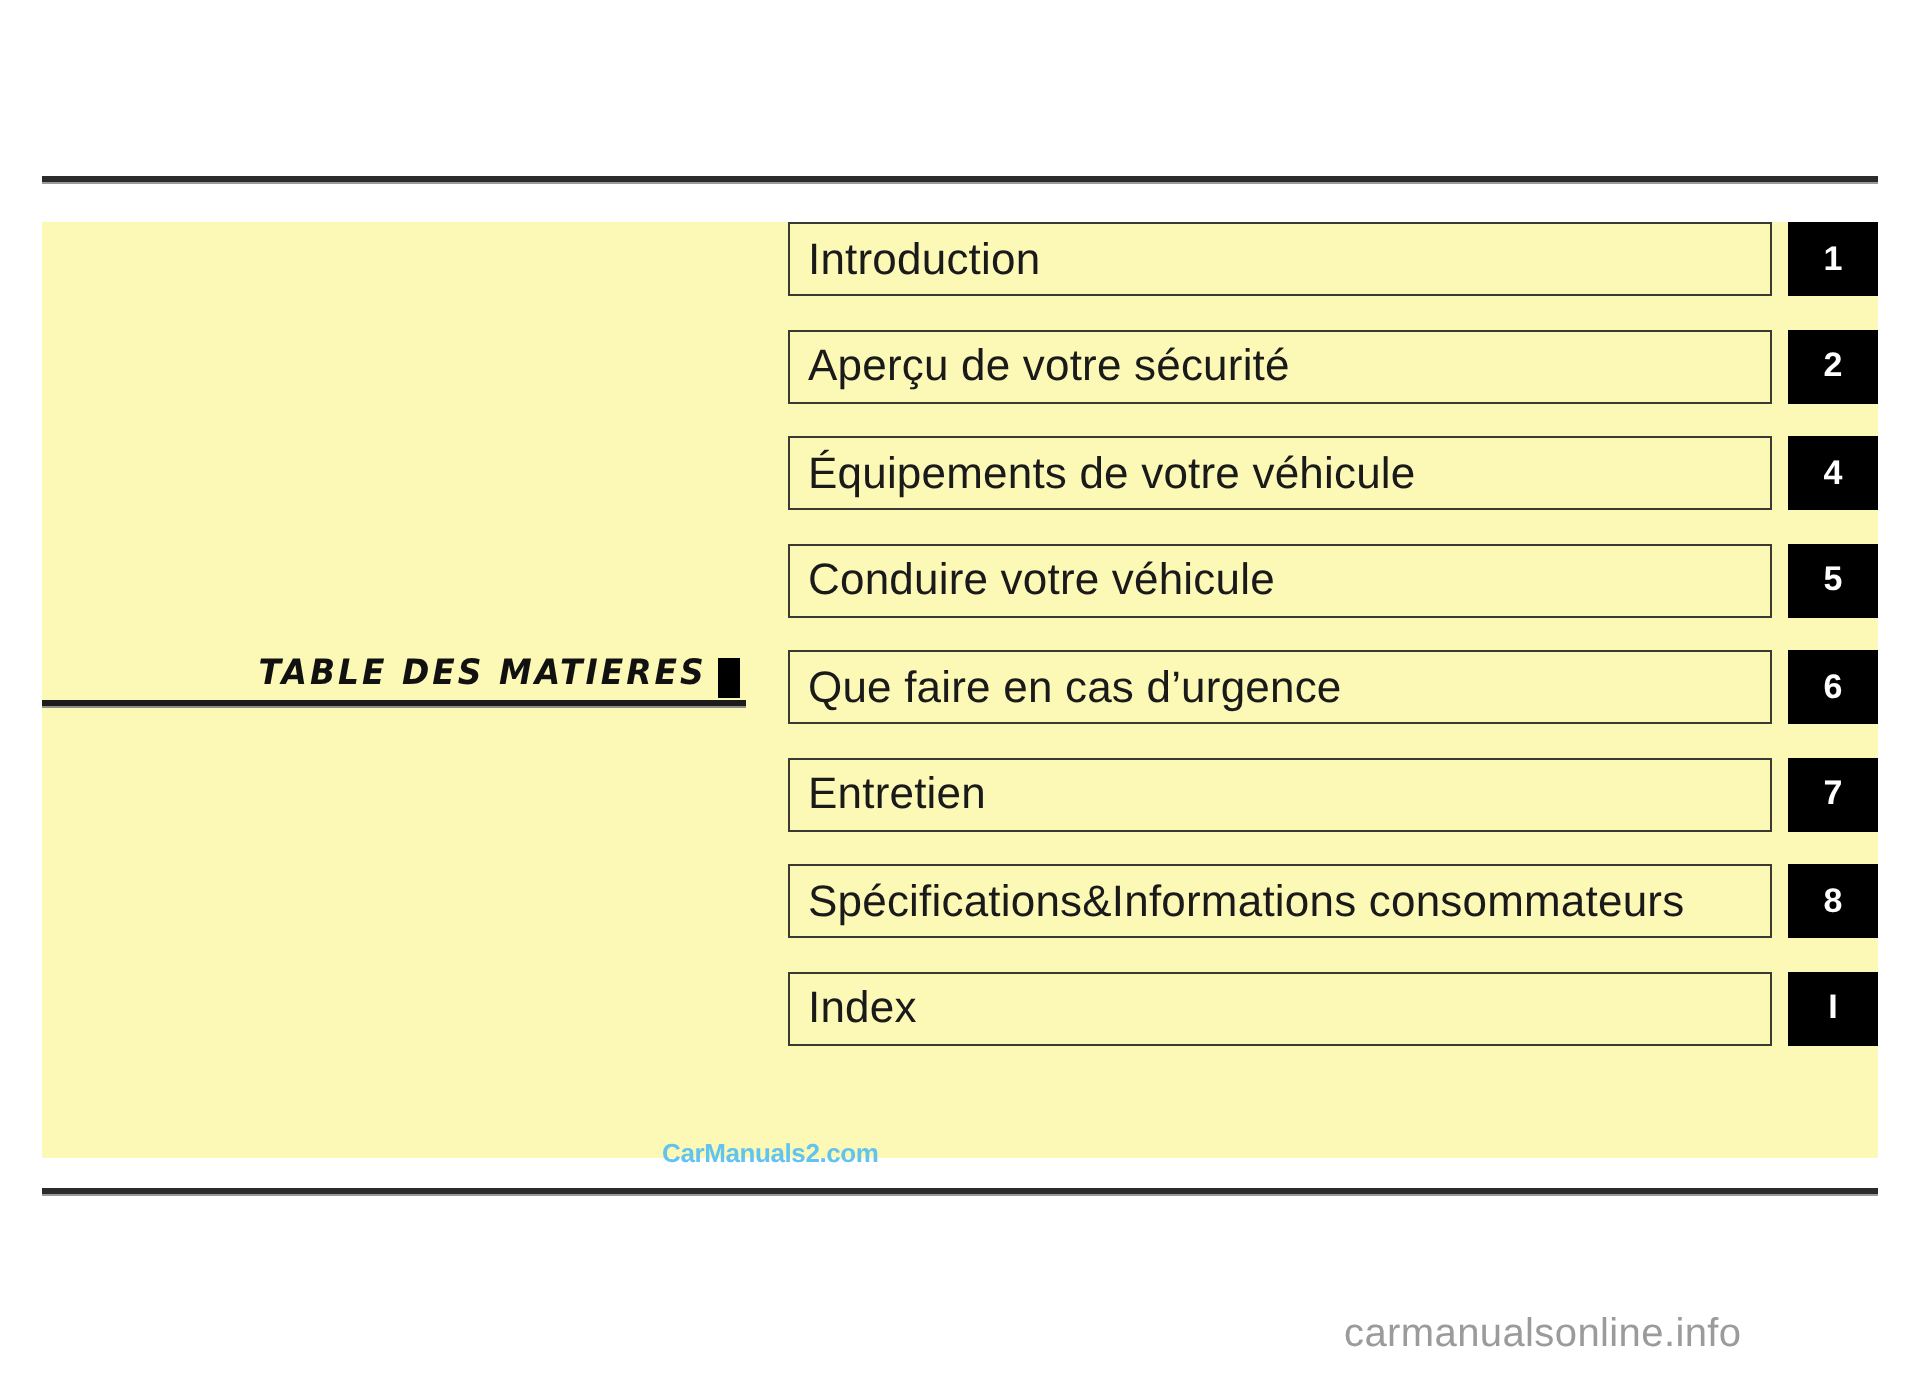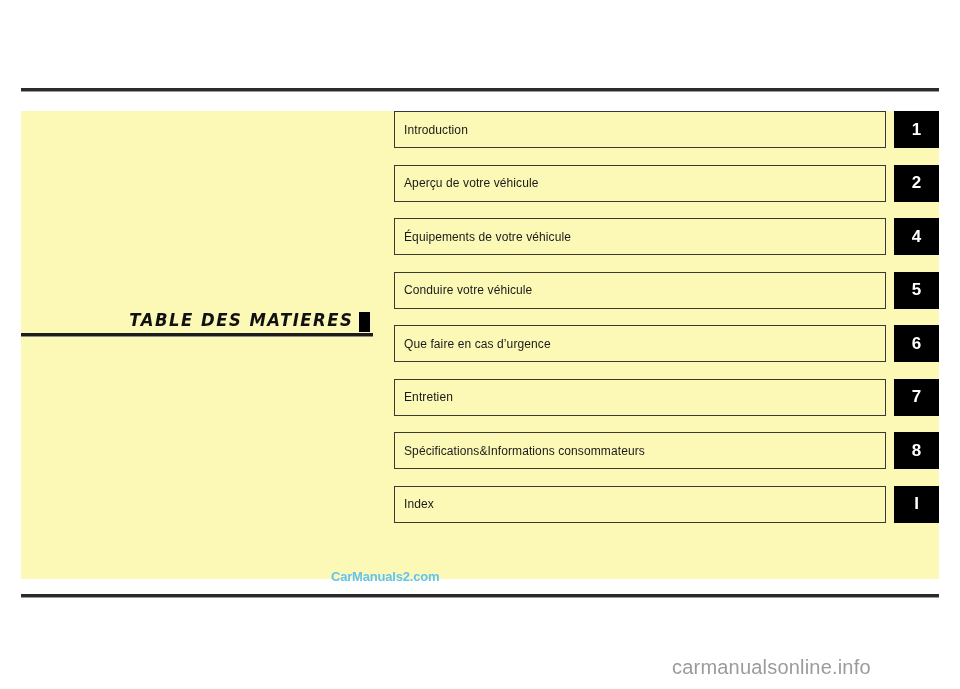--- a/index.html
+++ b/index.html
@@ -35,21 +35,21 @@
     top: 111px;
     width: 918px;
     height: 468px;
     background: #fcf8b6;
   }
 
   
   .title-block {
     position: absolute;
     left: 21px;
-    top: 296px;
+    top: 313px;
     width: 352px;
     height: 46px;
   }
   .title-text {
     position: absolute;
     right: 20px;
     bottom: 12px;
     white-space: nowrap;
     font-family: "DejaVu Sans", sans-serif;
     font-size: 17.5px;
@@ -97,21 +97,21 @@
     left: 0;
     top: 0;
     width: 492px;
     height: 37px;
     box-sizing: border-box;
     border: 1.5px solid #3a3a32;
     background: #fcf8b6;
     display: flex;
     align-items: center;
     padding: 0 0 0 9px;
-    font-size: 12px;
+    font-size: 22px;
     color: #1a1a1a;
     letter-spacing: 0.1px;
     white-space: nowrap;
     overflow: hidden;
   }
 
   .toc-tab {
     position: absolute;
     left: 500px;
     top: 0;
@@ -162,21 +162,21 @@
 </div>
 
 <div class="toc">
 
   <div class="toc-row">
     <div class="toc-label">Introduction</div>
     <div class="toc-tab">1</div>
   </div>
 
   <div class="toc-row">
-    <div class="toc-label">Aperçu de votre véhicule</div>
+    <div class="toc-label">Aperçu de votre sécurité</div>
     <div class="toc-tab">2</div>
   </div>
 
 
   <div class="toc-row">
     <div class="toc-label">Équipements de votre véhicule</div>
     <div class="toc-tab">4</div>
   </div>
 
   <div class="toc-row">

